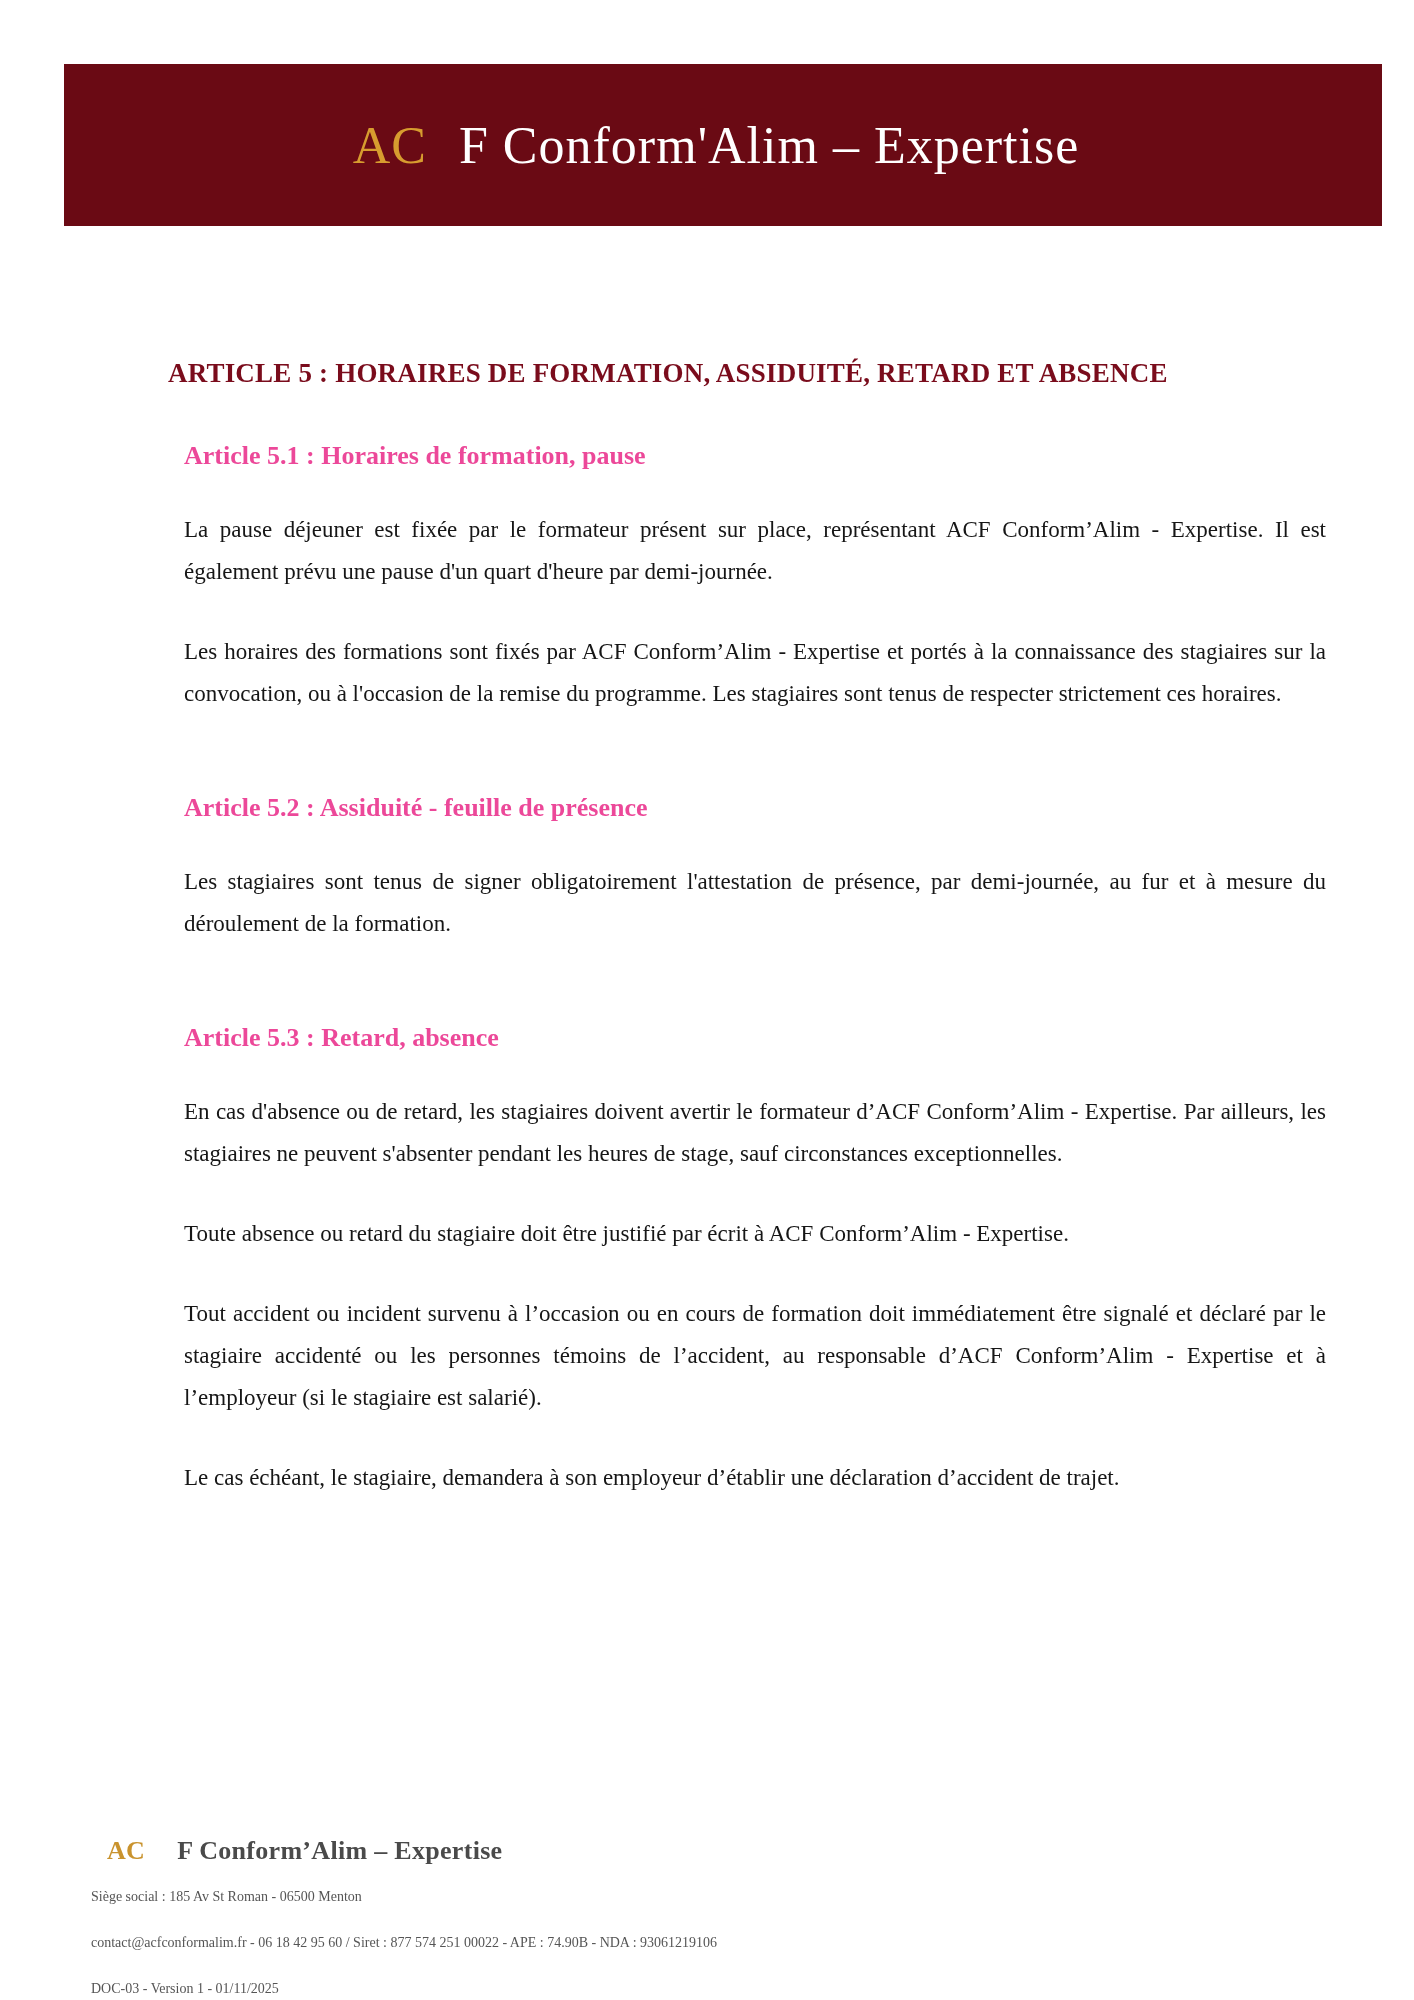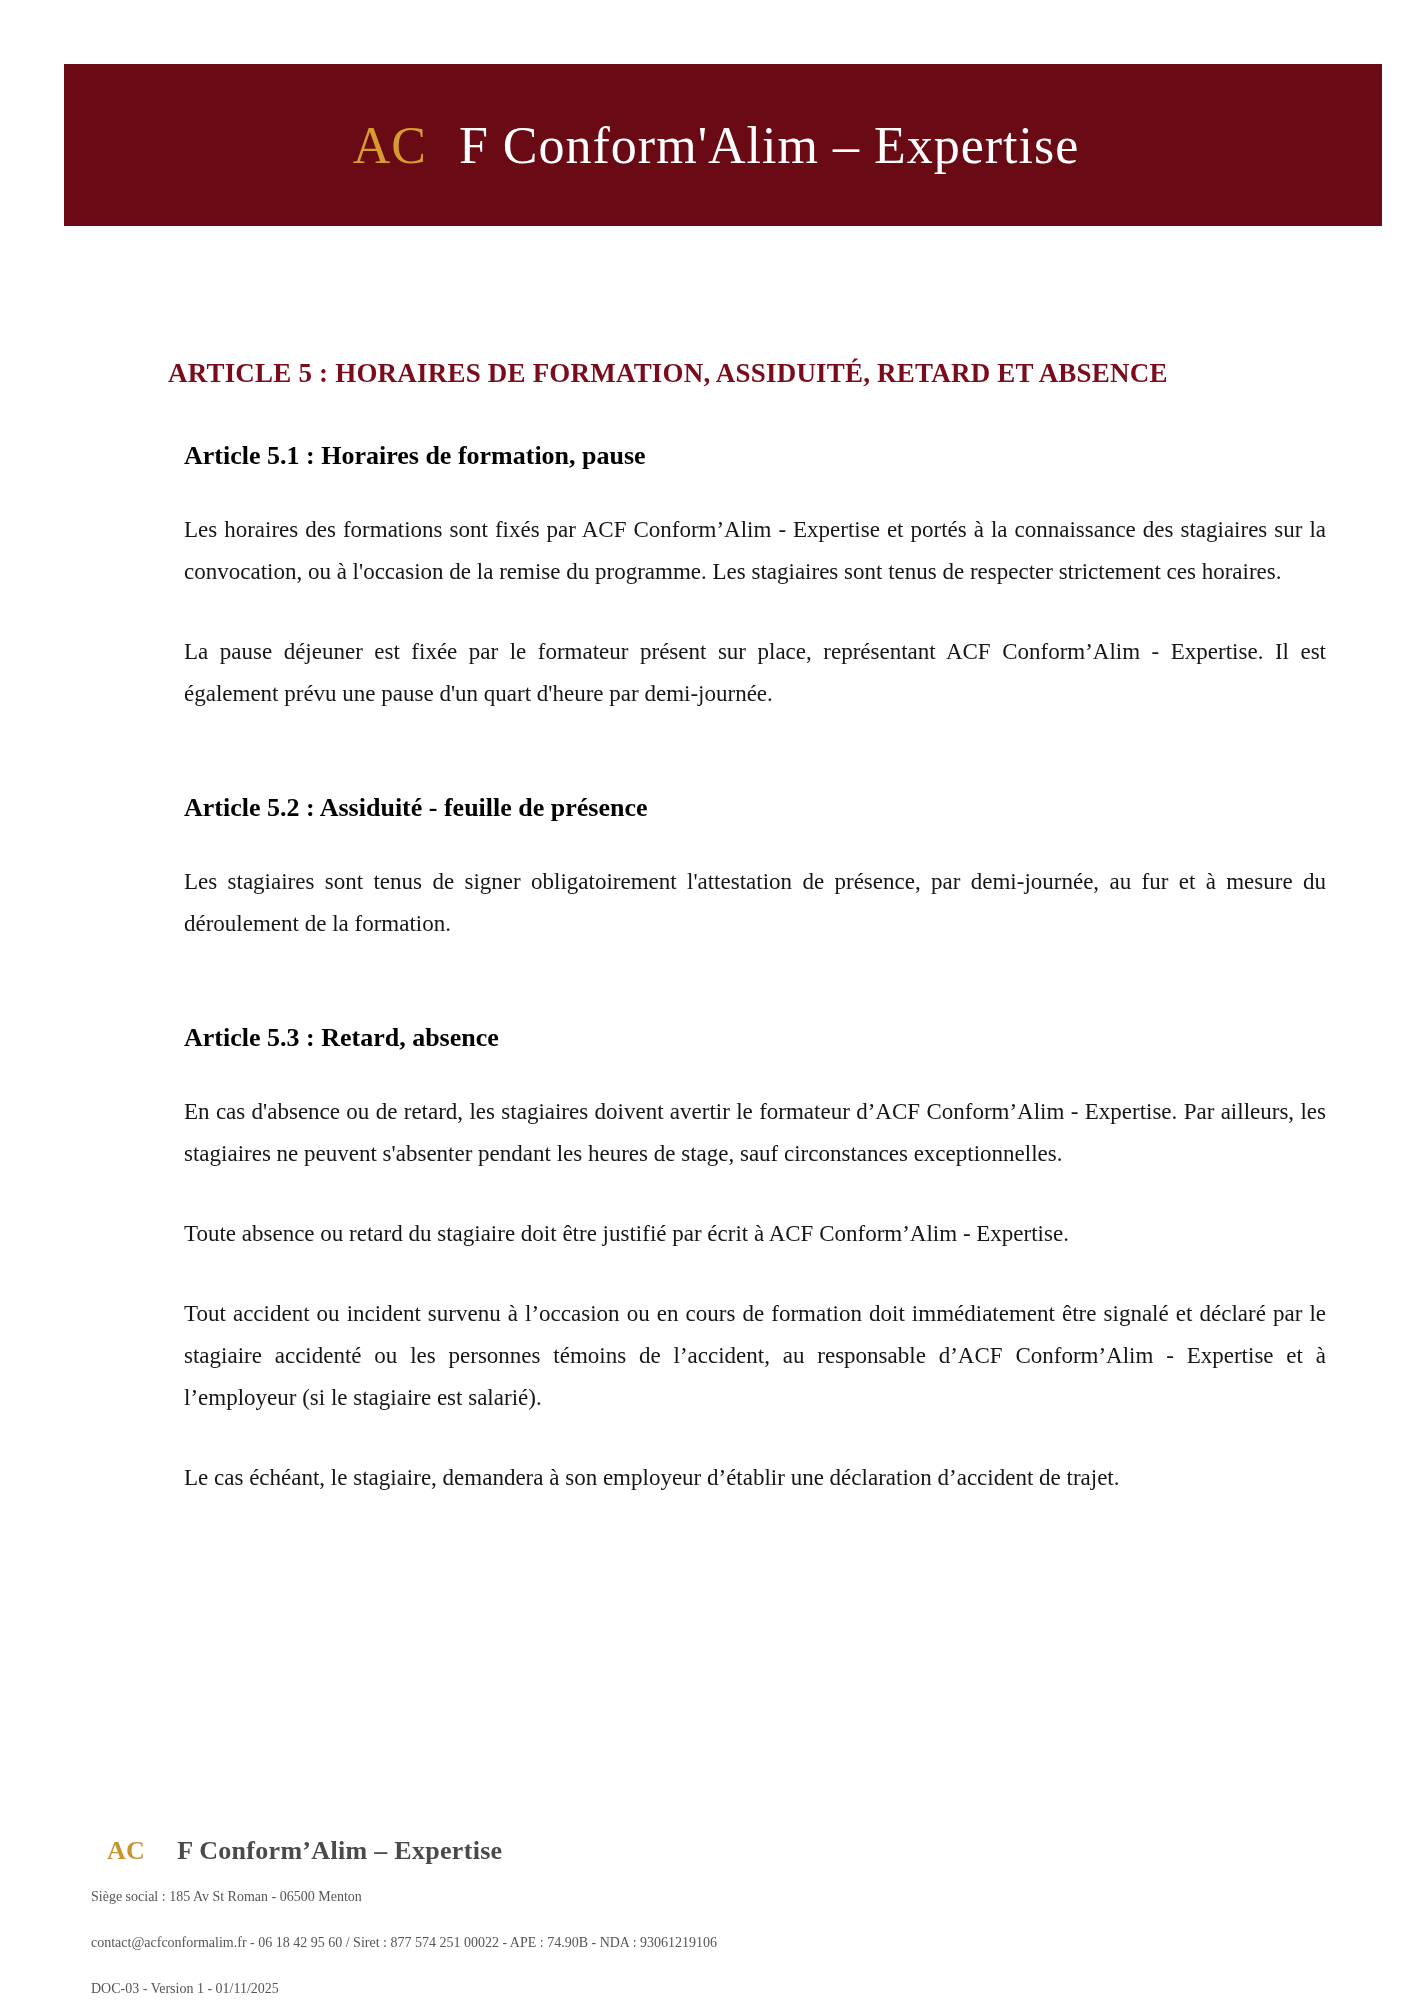--- a/index.html
+++ b/index.html
@@ -41,21 +41,21 @@
     margin-top: 132px;
     font-size: 27px;
     font-weight: 700;
     color: #7a0c1c;
     letter-spacing: 0.2px;
   }
   .sec-heading {
     margin-top: 78px;
     font-size: 26px;
     font-weight: 700;
-    color: #000000;
+    color: #ec4899;
   }
   .sec-heading.first { margin-top: 52px; }
   .para {
     margin-top: 38px;
     font-size: 23px;
     line-height: 42px;
     color: #161616;
     text-align: justify;
   }
 
@@ -96,22 +96,22 @@
   <header class="band">
     <h1 class="band-title"><span class="gold">AC</span><span>F Conform'Alim – Expertise</span></h1>
   </header>
 
   <main class="content">
 
     <h2 class="article-title">ARTICLE 5 : HORAIRES DE FORMATION, ASSIDUITÉ, RETARD ET ABSENCE</h2>
 
     <section>
       <h3 class="sec-heading first">Article 5.1 : Horaires de formation, pause</h3>
+      <p class="para">La pause déjeuner est fixée par le formateur présent sur place, représentant ACF Conform’Alim - Expertise. Il est également prévu une pause d'un quart d'heure par demi-journée.</p>
       <p class="para">Les horaires des formations sont fixés par ACF Conform’Alim - Expertise et portés à la connaissance des stagiaires sur la convocation, ou à l'occasion de la remise du programme. Les stagiaires sont tenus de respecter strictement ces horaires.</p>
-      <p class="para">La pause déjeuner est fixée par le formateur présent sur place, représentant ACF Conform’Alim - Expertise. Il est également prévu une pause d'un quart d'heure par demi-journée.</p>
     </section>
 
     <section>
       <h3 class="sec-heading">Article 5.2 : Assiduité - feuille de présence</h3>
       <p class="para">Les stagiaires sont tenus de signer obligatoirement l'attestation de présence, par demi-journée, au fur et à mesure du déroulement de la formation.</p>
     </section>
 
     <section>
       <h3 class="sec-heading">Article 5.3 : Retard, absence</h3>
       <p class="para">En cas d'absence ou de retard, les stagiaires doivent avertir le formateur d’ACF Conform’Alim - Expertise. Par ailleurs, les stagiaires ne peuvent s'absenter pendant les heures de stage, sauf circonstances exceptionnelles.</p>

